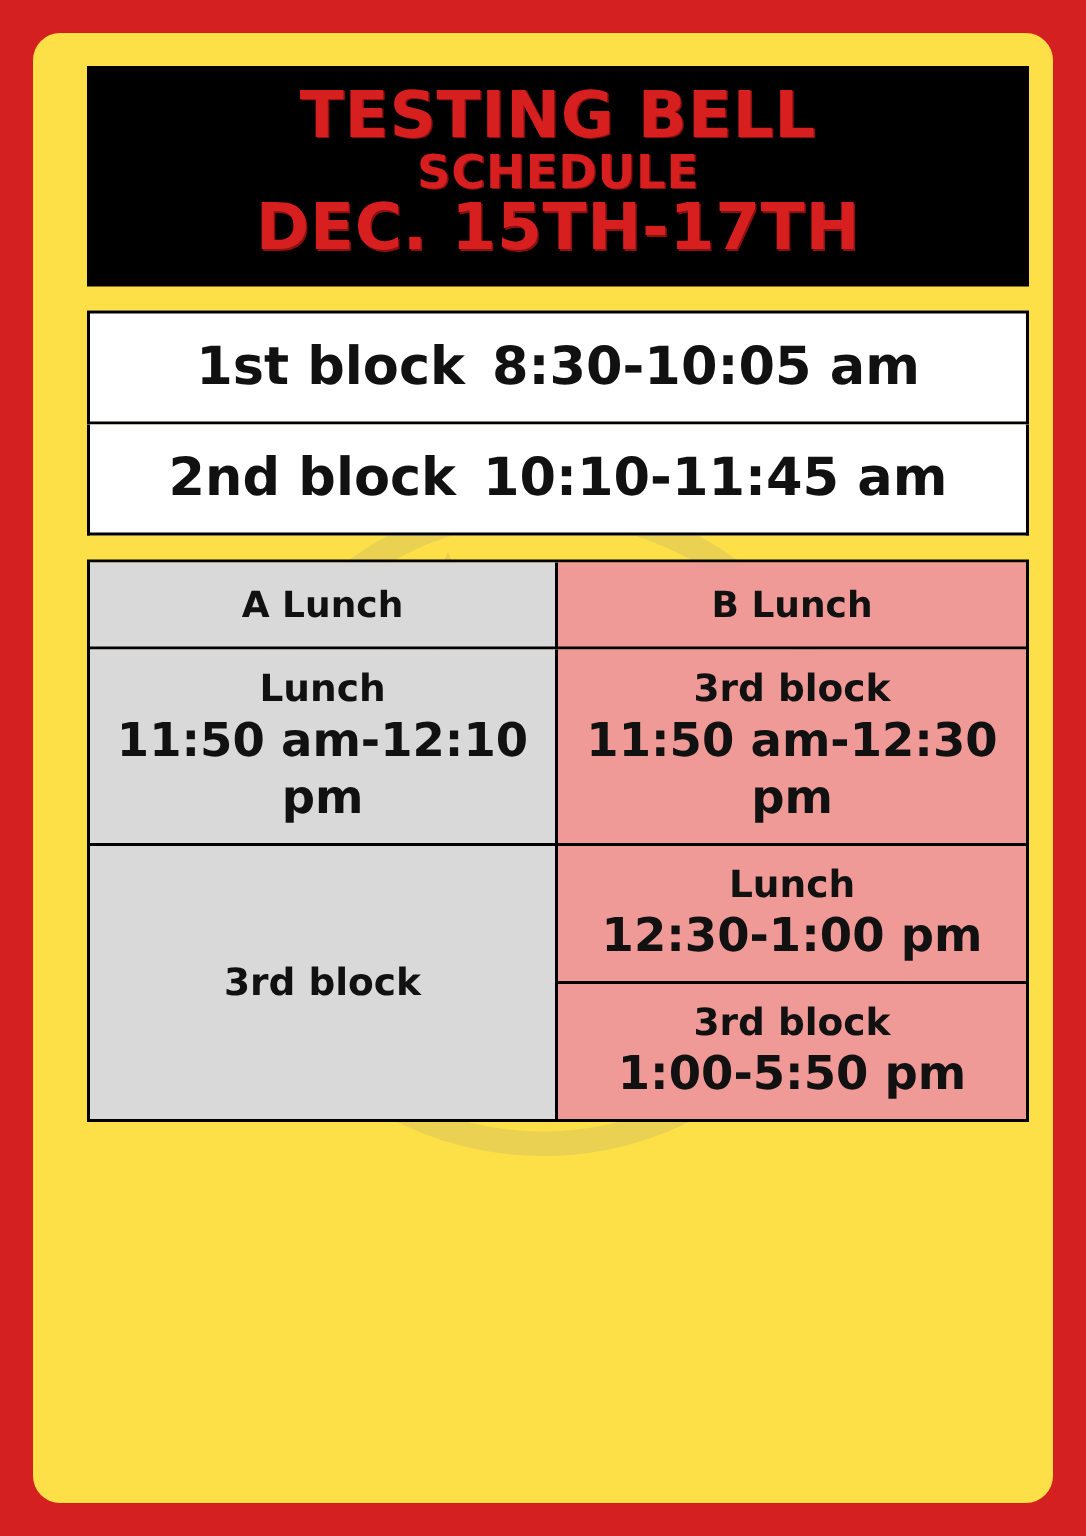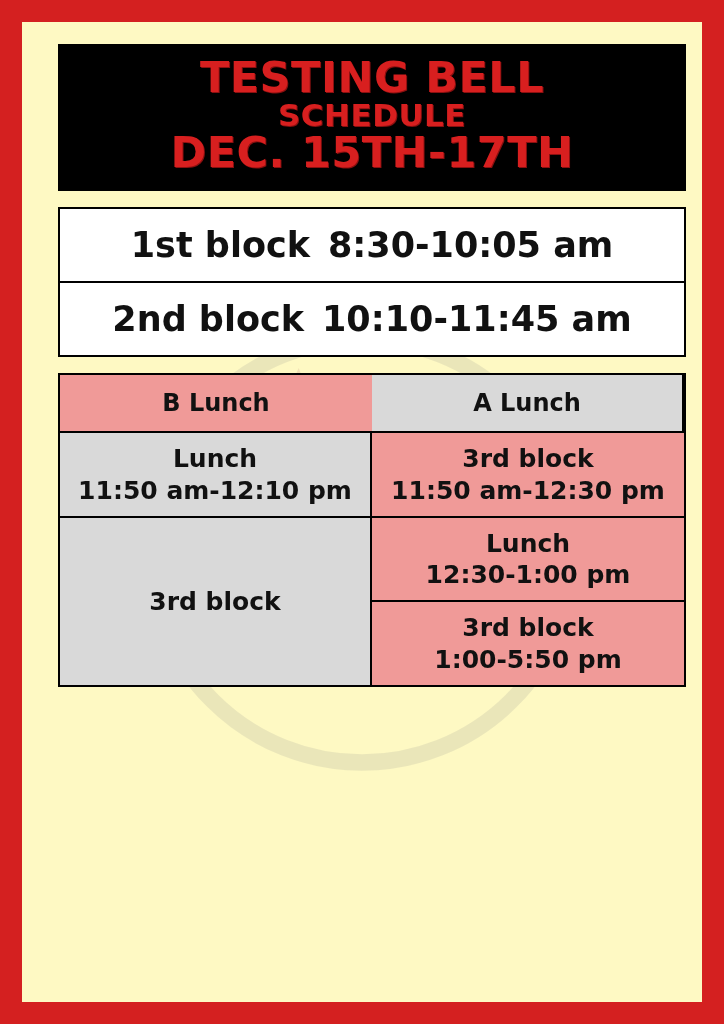--- a/index.html
+++ b/index.html
@@ -19,26 +19,27 @@
     width: 724px;
     height: 1024px;
     background: #d42020;
     box-sizing: border-box;
     padding: 22px;
   }
   .inner-frame {
     position: relative;
     width: 100%;
     height: 100%;
-    background: #fef9c3;
+    background: #fde047;
     box-sizing: border-box;
     padding: 22px 16px 28px 36px;
     display: flex;
     flex-direction: column;
     overflow: hidden;
+    border-radius: 18px;
   }
   
   .watermark {
     position: absolute;
     left: 50%;
     top: 54%;
     transform: translate(-50%, -50%);
     width: 470px;
     height: 470px;
     opacity: 0.16;
@@ -105,21 +106,21 @@
     justify-content: center;
     align-items: center;
     padding: 10px 6px;
   }
   .cell.col2 { border-right: none; }
   .cell.last-row { border-bottom: none; }
   .col-a { background: #d9d9d9; }
   .col-b { background: #f09a98; }
   .head-cell { font-size: 24px; padding: 14px 6px; }
   .cell .l1 { font-size: 25px; line-height: 1.25; }
-  .cell .l2 { font-size: 25px; line-height: 1.25; }
+  .cell .l2 { font-size: 31px; line-height: 1.25; }
 
   .a-block-tall { grid-row: span 2; }
 
   .footer-box {
     margin-top: 18px;
     border: 2px solid #000;
     text-align: center;
     font-size: 27px;
     font-weight: bold;
     color: #111;
@@ -159,22 +160,22 @@
       <div class="row-box first">
         <span>1st block</span><span class="gap"></span><span>8:30-10:05 am</span>
       </div>
 
       <div class="row-box">
         <span>2nd block</span><span class="gap"></span><span>10:10-11:45 am</span>
       </div>
 
       <div class="lunch-grid">
 
+        <div class="cell col-a head-cell">A Lunch</div>
         <div class="cell col2 col-b head-cell">B Lunch</div>
-        <div class="cell col-a head-cell">A Lunch</div>
 
         <div class="cell col-a">
           <span class="l1">Lunch</span>
           <span class="l2">11:50 am-12:10 pm</span>
         </div>
         <div class="cell col2 col-b">
           <span class="l1">3rd block</span>
           <span class="l2">11:50 am-12:30 pm</span>
         </div>
 

